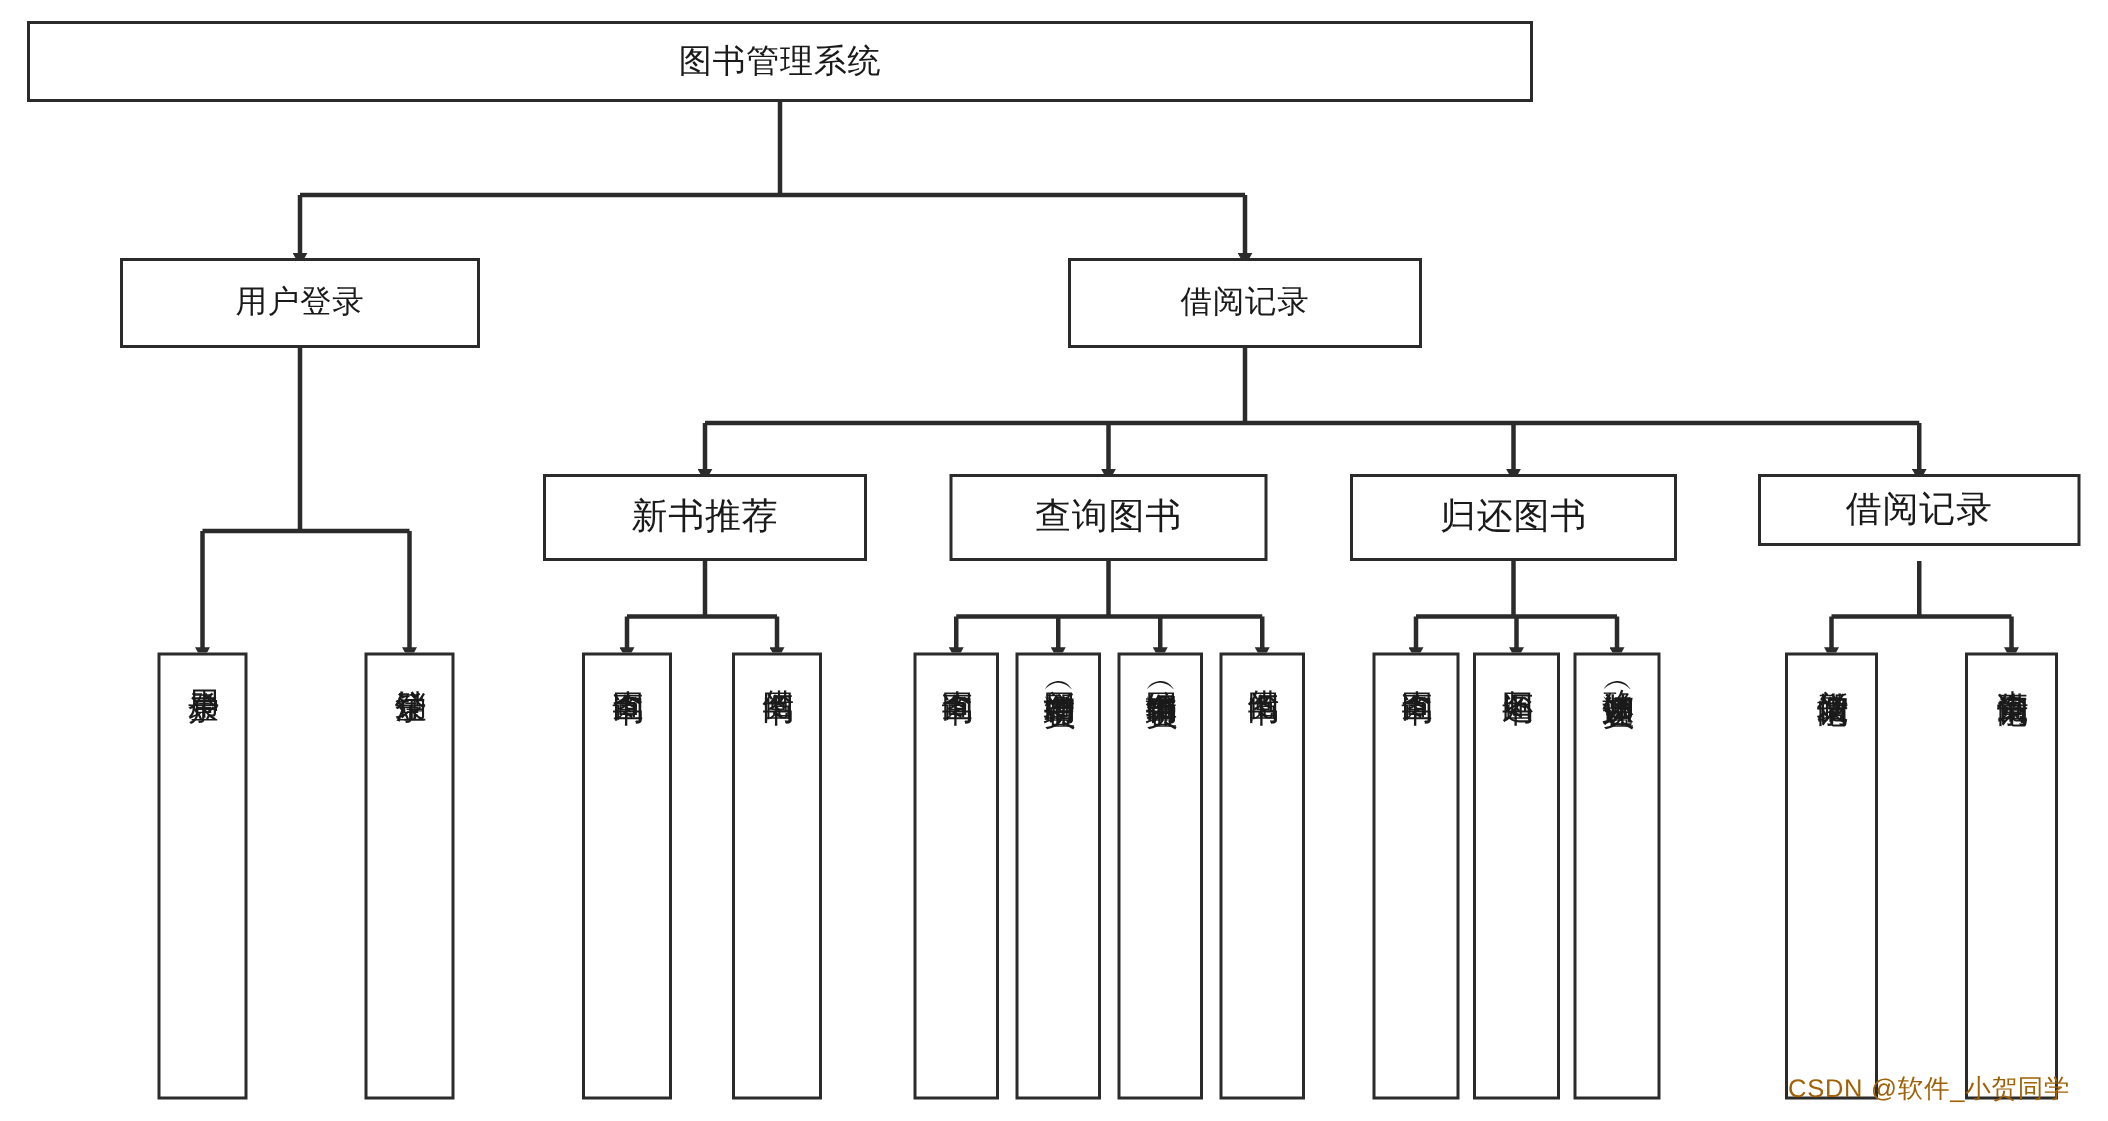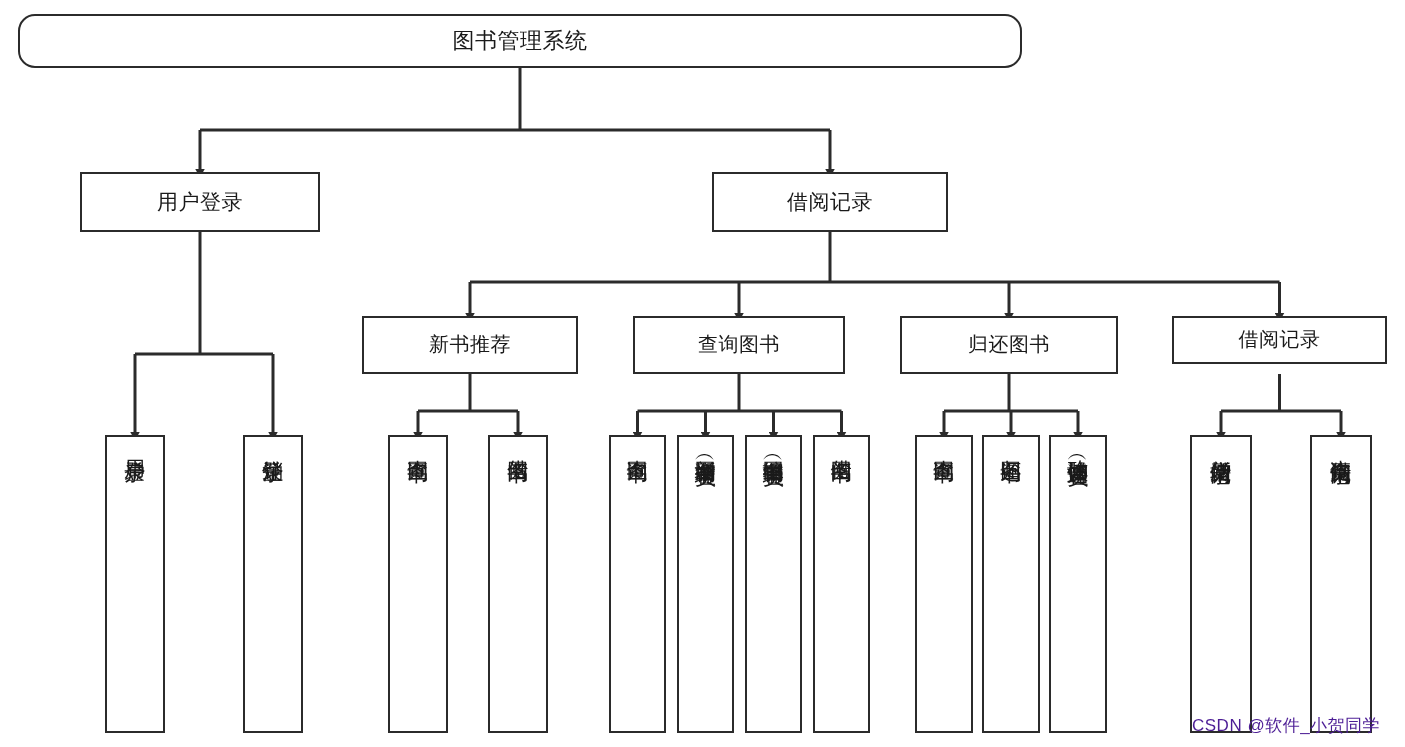--- a/index.html
+++ b/index.html
@@ -27,46 +27,46 @@
   .node {
     position: absolute;
     box-sizing: border-box;
     background: #ffffff;
     border: 2px solid #2b2b2b;
     display: flex;
     align-items: center;
     justify-content: center;
     color: #1a1a1a;
   }
-  .node.level0 { border-width: 2px; border-radius: 17px; }
+  .node.level0 { border-width: 2px; }
   .node-label {
     display: block;
     text-align: center;
     line-height: 1.18;
     letter-spacing: 0.5px;
   }
   .node.level0 .node-label { font-size: 22px; }
   .node.level1 .node-label { font-size: 21px; }
-  .node.level2 .node-label { font-size: 20px; }
+  .node.level2 .node-label { font-size: 24px; }
   .node.leaf {
     align-items: flex-start;
     justify-content: center;
     padding-top: 6px;
   }
   .node.leaf .node-label {
     writing-mode: vertical-rl;
     text-orientation: upright;
     font-size: 21px;
     line-height: 1.12;
     letter-spacing: 1px;
     white-space: nowrap;
   }
   #watermark {
     position: absolute;
-    color: #4c1d95;
+    color: #a16207;
     font-size: 17px;
     white-space: nowrap;
     pointer-events: none;
     letter-spacing: 0.5px;
   }
 </style>
 </head>
 <body>
 
 <div id="canvas">

